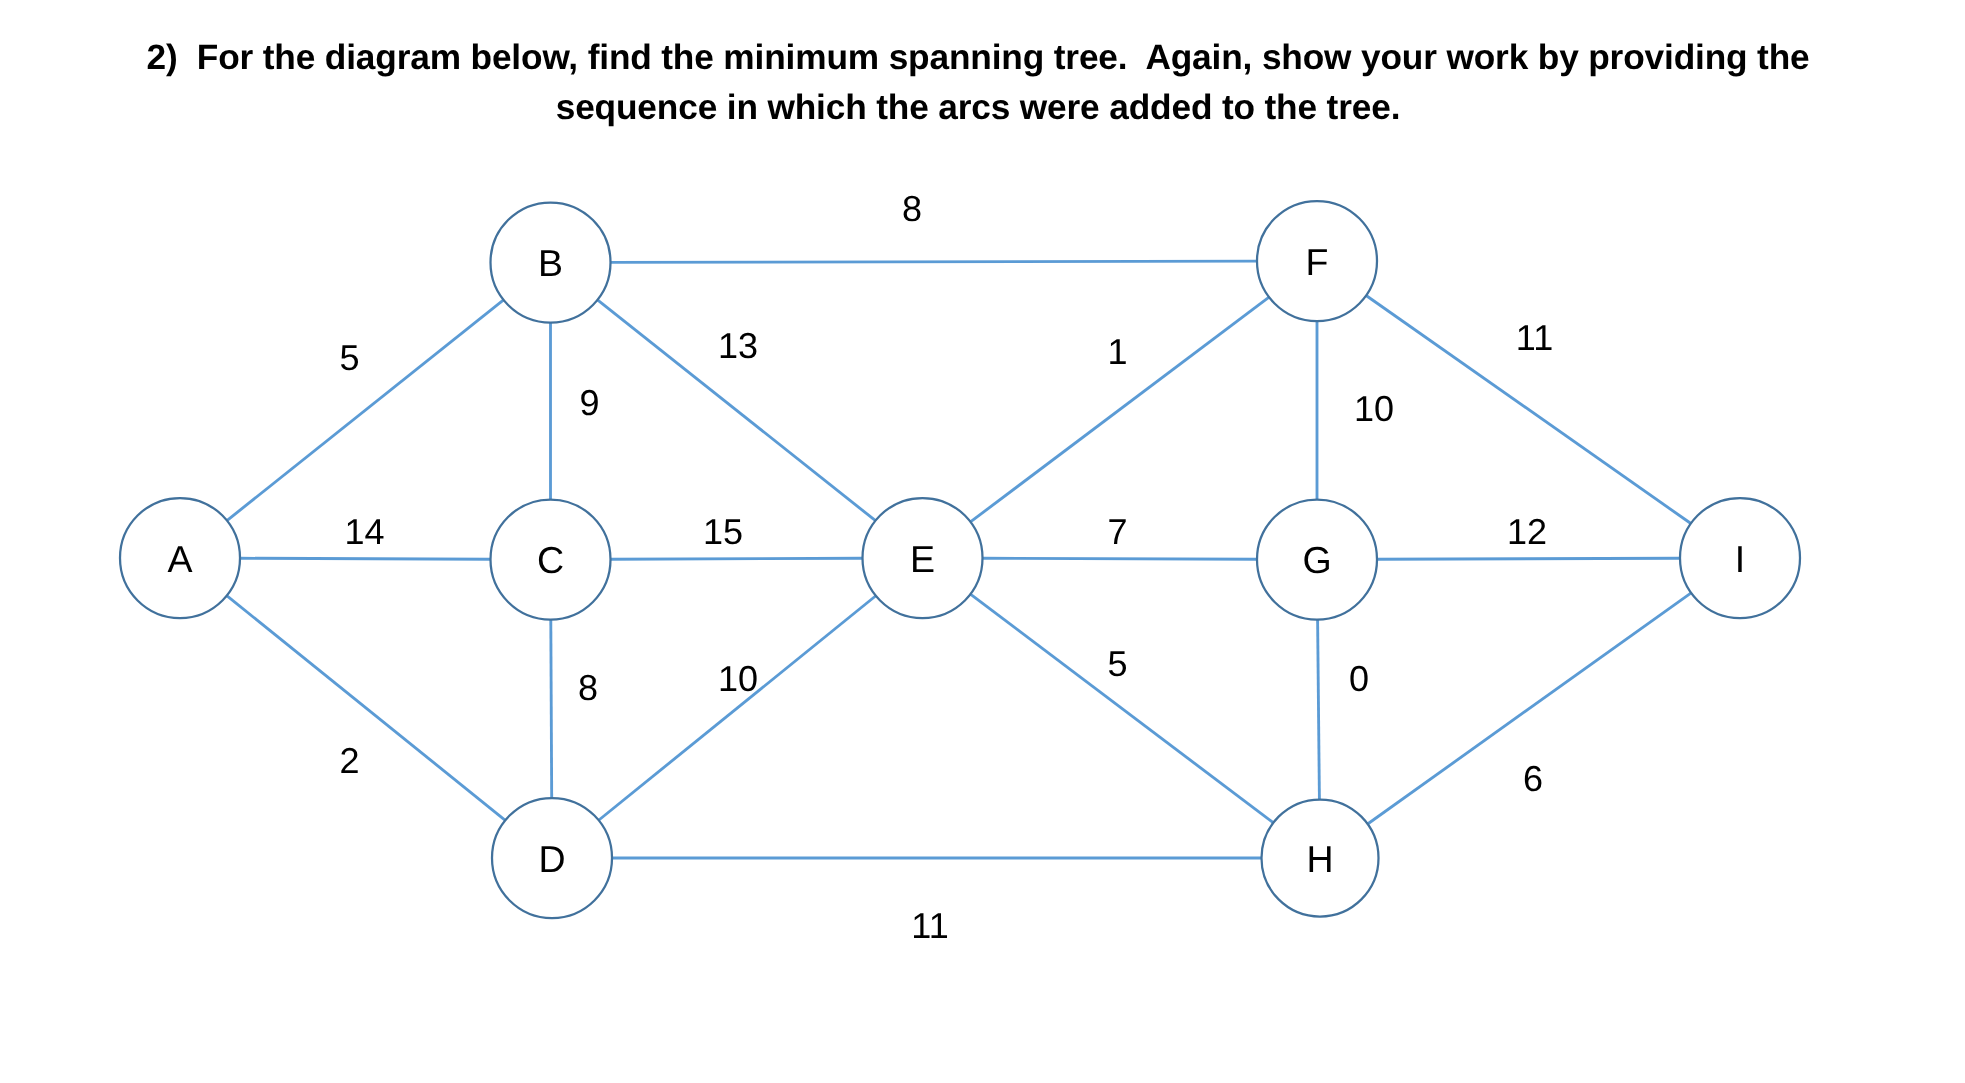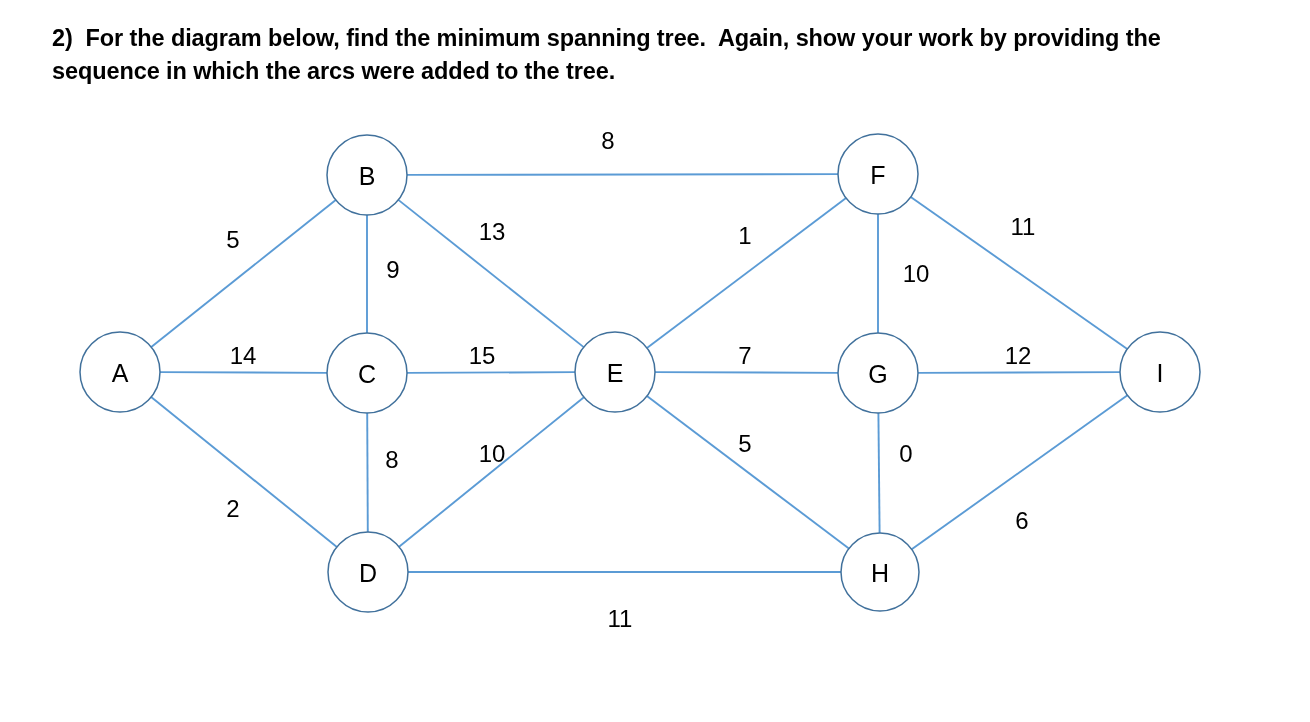--- a/index.html
+++ b/index.html
@@ -26,20 +26,21 @@
     position: absolute;
     left: 52px;
     top: 22px;
     width: 1200px;
     font-size: 23.5px;
     font-weight: bold;
     line-height: 33px;
     color: #000000;
     letter-spacing: -0.1px;
     white-space: pre-wrap;
+    text-align: center;
   }
   #graph-area {
     position: absolute;
     left: 0;
     top: 0;
     width: 1310px;
     height: 722px;
   }
   svg.graph-svg {
     position: absolute;

